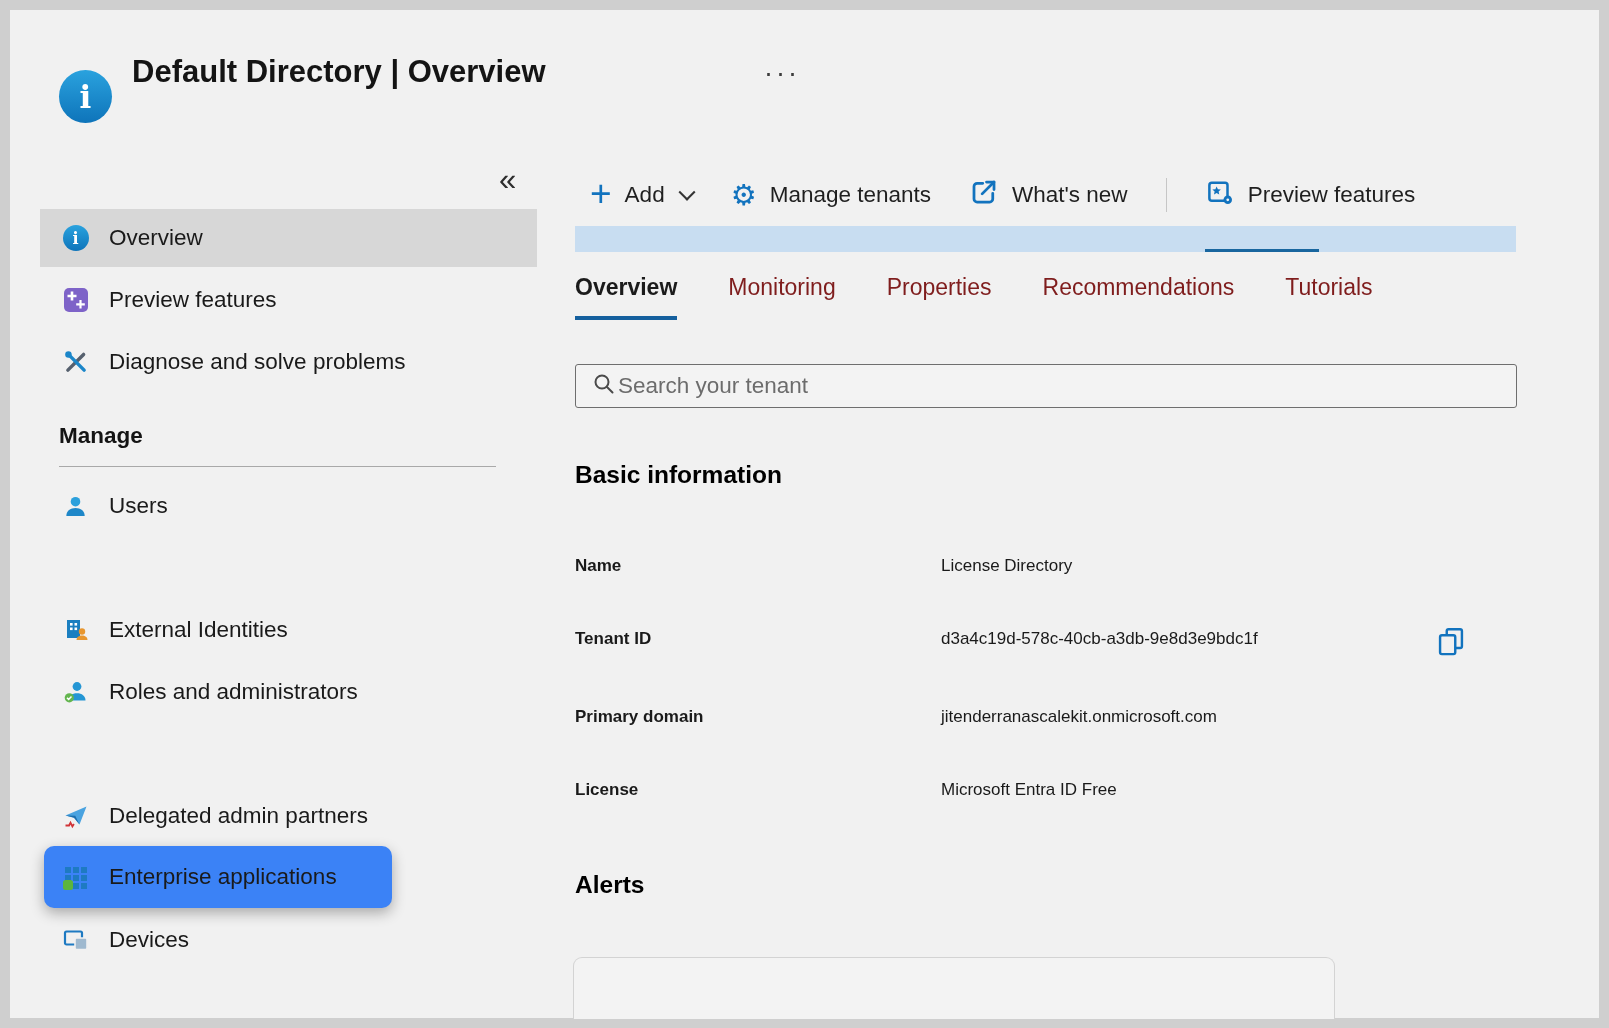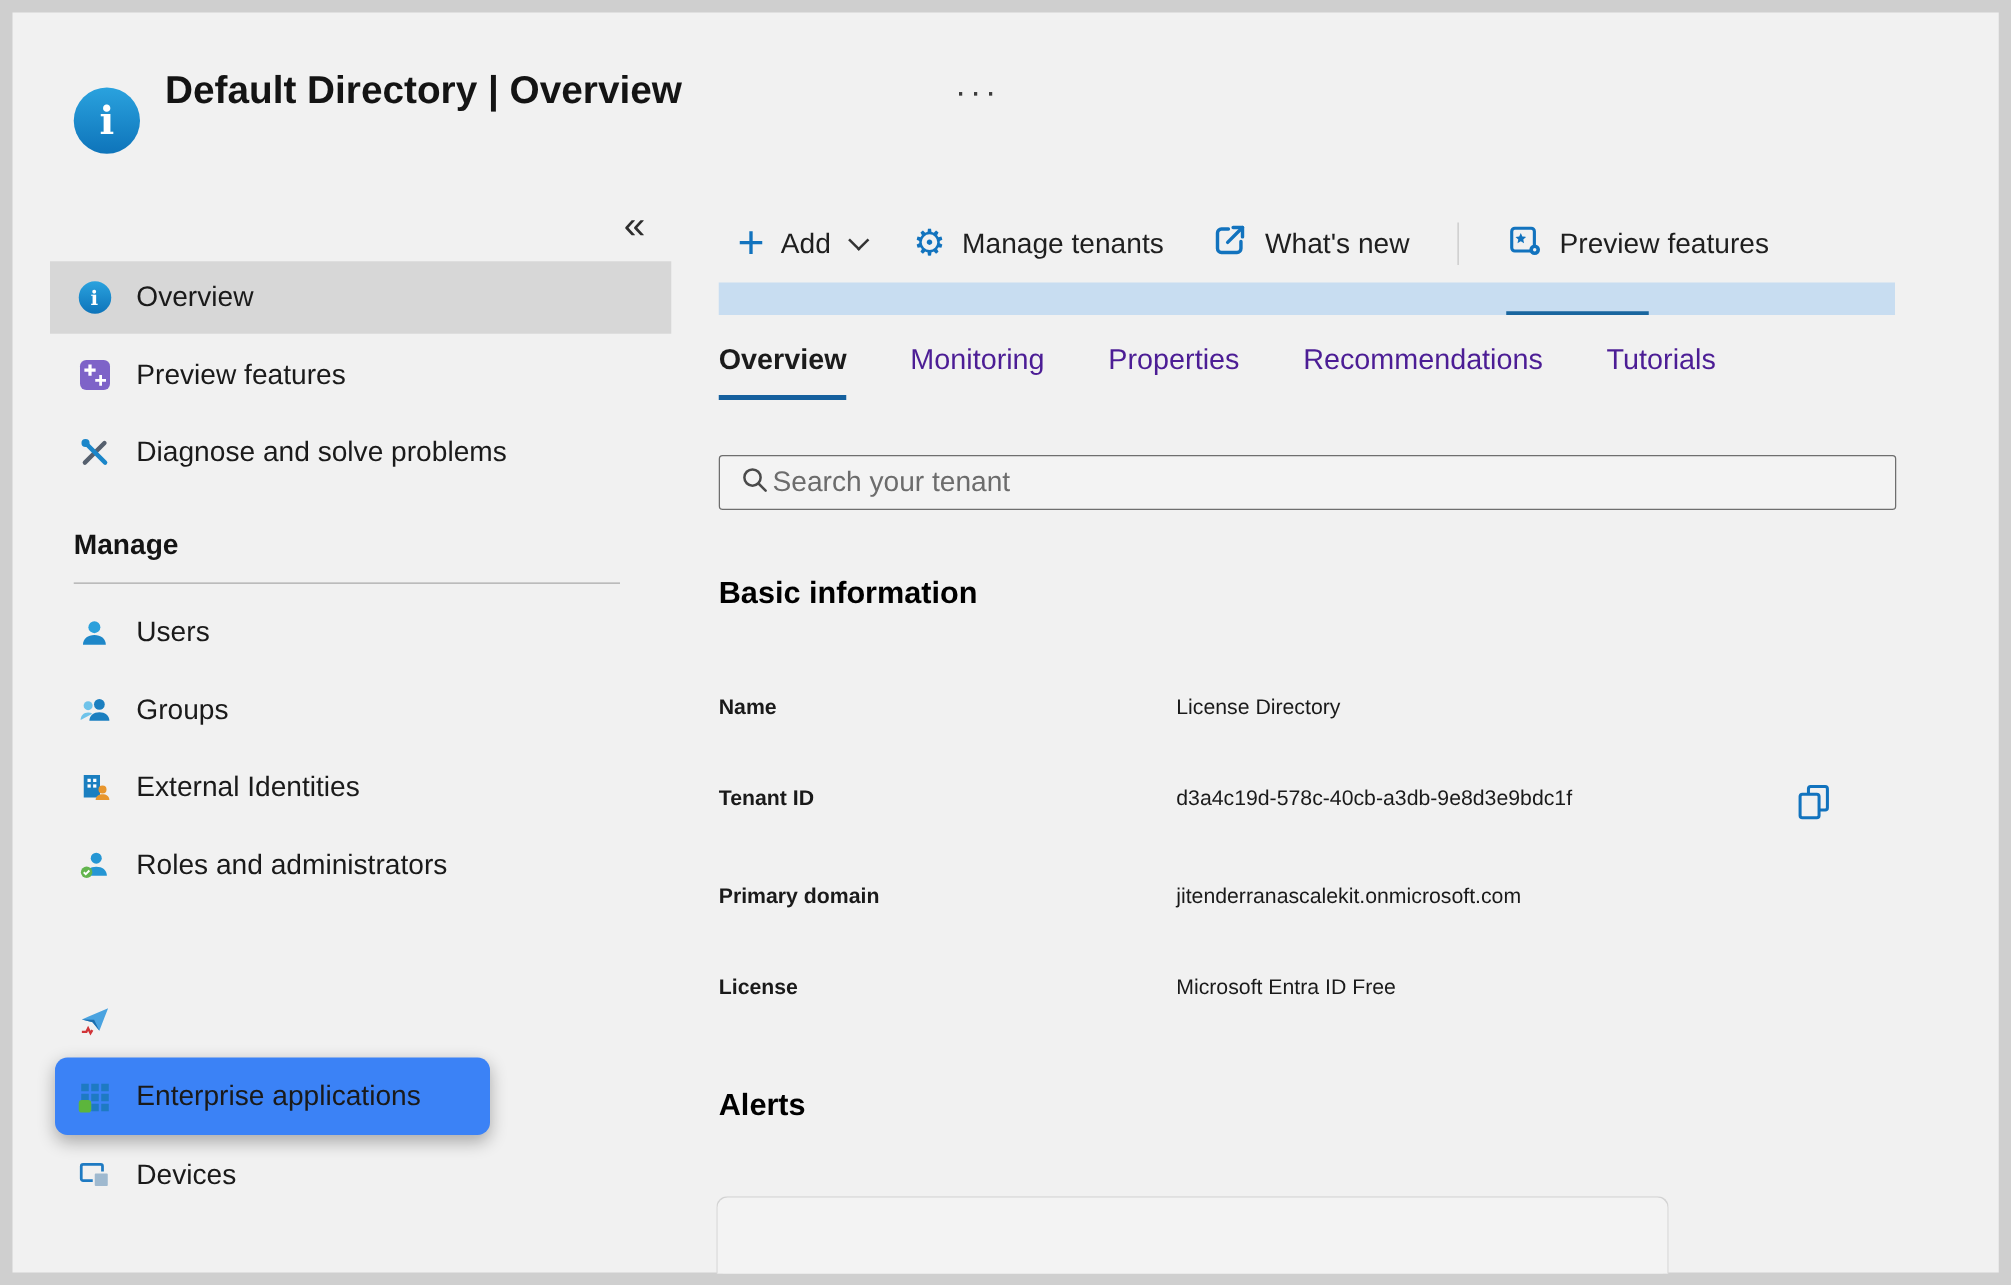--- a/index.html
+++ b/index.html
@@ -36,21 +36,21 @@
   .chev{width:10px;height:10px;border-right:2.4px solid #333;border-bottom:2.4px solid #333;
         transform:rotate(45deg) translate(-2px,-2px);margin-left:3px;}
   .tdivider{width:1px;height:34px;background:#c6c6c6;}
 
   
   .banner{position:absolute;left:575px;top:226px;width:941px;height:26px;background:#c8ddf1;}
   .banner-underline{position:absolute;left:630px;bottom:0;width:114px;height:3px;background:#19669f;}
 
   
   .tabs{position:absolute;left:575px;top:268px;display:flex;gap:51px;}
-  .tab{font-size:23px;color:#4c1d95;padding:6px 0 15px;cursor:pointer;white-space:nowrap;}
+  .tab{font-size:23px;color:#7f1d1d;padding:6px 0 15px;cursor:pointer;white-space:nowrap;}
   .tab.active{font-weight:700;color:#1b1b1b;border-bottom:4px solid #15609e;}
 
   
   .search{position:absolute;left:575px;top:364px;width:942px;height:44px;box-sizing:border-box;
         border:1.6px solid #6e6e6e;border-radius:3px;display:flex;align-items:center;
         padding:0 16px;background:#f3f3f3;}
   .search input{flex:1;border:none;outline:none;background:transparent;font-size:22.5px;color:#333;
         font-family:"Liberation Sans",sans-serif;}
   .search input::placeholder{color:#6c6c6c;opacity:1;}
 
@@ -115,31 +115,20 @@
   <div class="srow" style="top:477px">
     <span class="sicon">
       <svg width="25" height="25" viewBox="0 0 24 24">
           <circle cx="12" cy="7.4" r="4.6" fill="#2ba0dc"></circle>
           <path d="M3.2 21c0-4.8 3.9-7.6 8.8-7.6s8.8 2.8 8.8 7.6z" fill="#1e87c8"></path>
         </svg>
     </span>
     <span>Users</span>
   </div>
 
-  <div class="srow" style="top:539px">
-    <span class="sicon">
-      <svg width="26" height="26" viewBox="0 0 26 26">
-          <circle cx="7.5" cy="9.5" r="3.6" fill="#6fc3ea"></circle>
-          <path d="M1.5 21c0-3.8 2.8-6 6-6 1.3 0 2.5.3 3.4.9z" fill="#6fc3ea"></path>
-          <circle cx="16.5" cy="8.5" r="4.3" fill="#1b7fc0"></circle>
-          <path d="M8.5 21.5c0-4.2 3.5-6.8 8-6.8s8 2.6 8 6.8z" fill="#1b7fc0"></path>
-        </svg>
-    </span>
-    <span>Groups</span>
-  </div>
 
   <div class="srow" style="top:601px">
     <span class="sicon">
       <svg width="26" height="26" viewBox="0 0 26 26">
           <rect x="4" y="3" width="13" height="18" fill="#1b7fc0"></rect>
           <rect x="7" y="6" width="2.6" height="2.6" fill="#fff"></rect>
           <rect x="11.5" y="6" width="2.6" height="2.6" fill="#fff"></rect>
           <rect x="7" y="10.5" width="2.6" height="2.6" fill="#fff"></rect>
           <rect x="11.5" y="10.5" width="2.6" height="2.6" fill="#fff"></rect>
           <circle cx="19" cy="14.5" r="3.2" fill="#e8962e"></circle>
@@ -163,20 +152,21 @@
 
 
   <div class="srow" style="top:787px">
     <span class="sicon">
       <svg width="26" height="26" viewBox="0 0 26 26">
           <path d="M2.5 12.5 L23.5 3.5 L16.5 21.5 L11 14.8 Z" fill="#4aa3e0"></path>
           <path d="M2.5 12.5 L11 14.8 L16.5 21.5 L12.3 12.8 Z" fill="#1d6fae"></path>
           <path d="M2.5 22.5h3.6l1.4-2.8 1.9 3.8 1.5-2.4" stroke="#d13438" stroke-width="1.8" fill="none"></path>
         </svg>
     </span>
+    <span>Delegated admin partners</span>
   </div>
 
   <div class="srow highlight">
     <span class="sicon">
       <svg width="27" height="27" viewBox="0 0 27 27">
           <rect x="3" y="3" width="6" height="6" fill="#1e7ac2"></rect>
           <rect x="11" y="3" width="6" height="6" fill="#1e7ac2"></rect>
           <rect x="19" y="3" width="6" height="6" fill="#1e7ac2"></rect>
           <rect x="3" y="11" width="6" height="6" fill="#1e7ac2"></rect>
           <rect x="11" y="11" width="6" height="6" fill="#1e7ac2"></rect>

